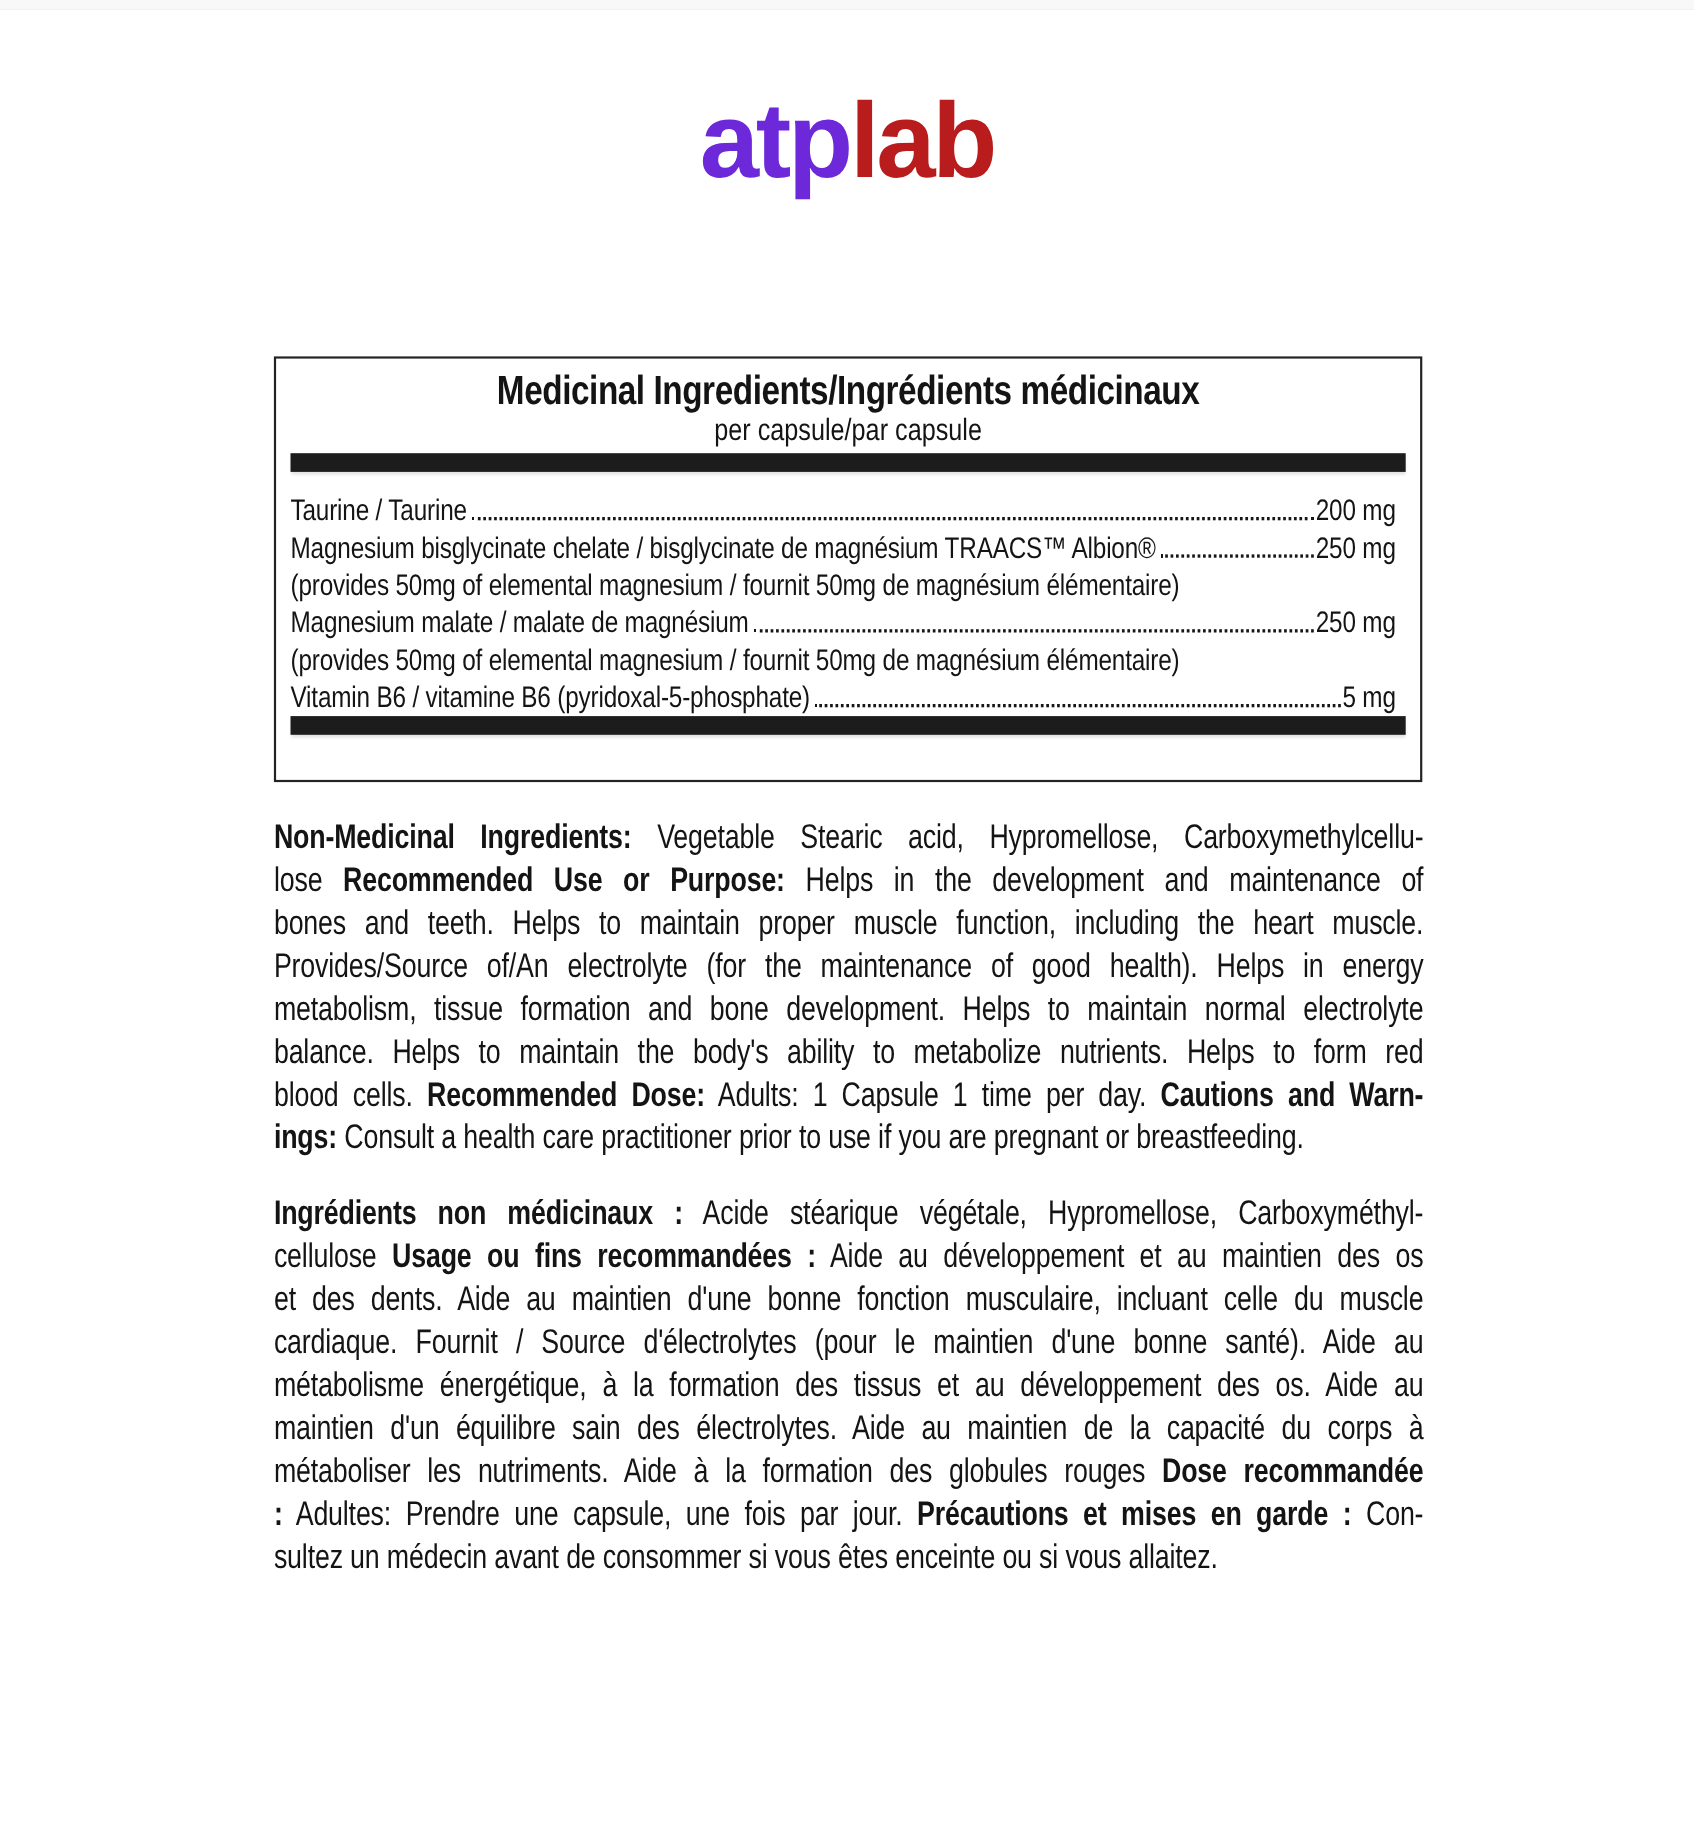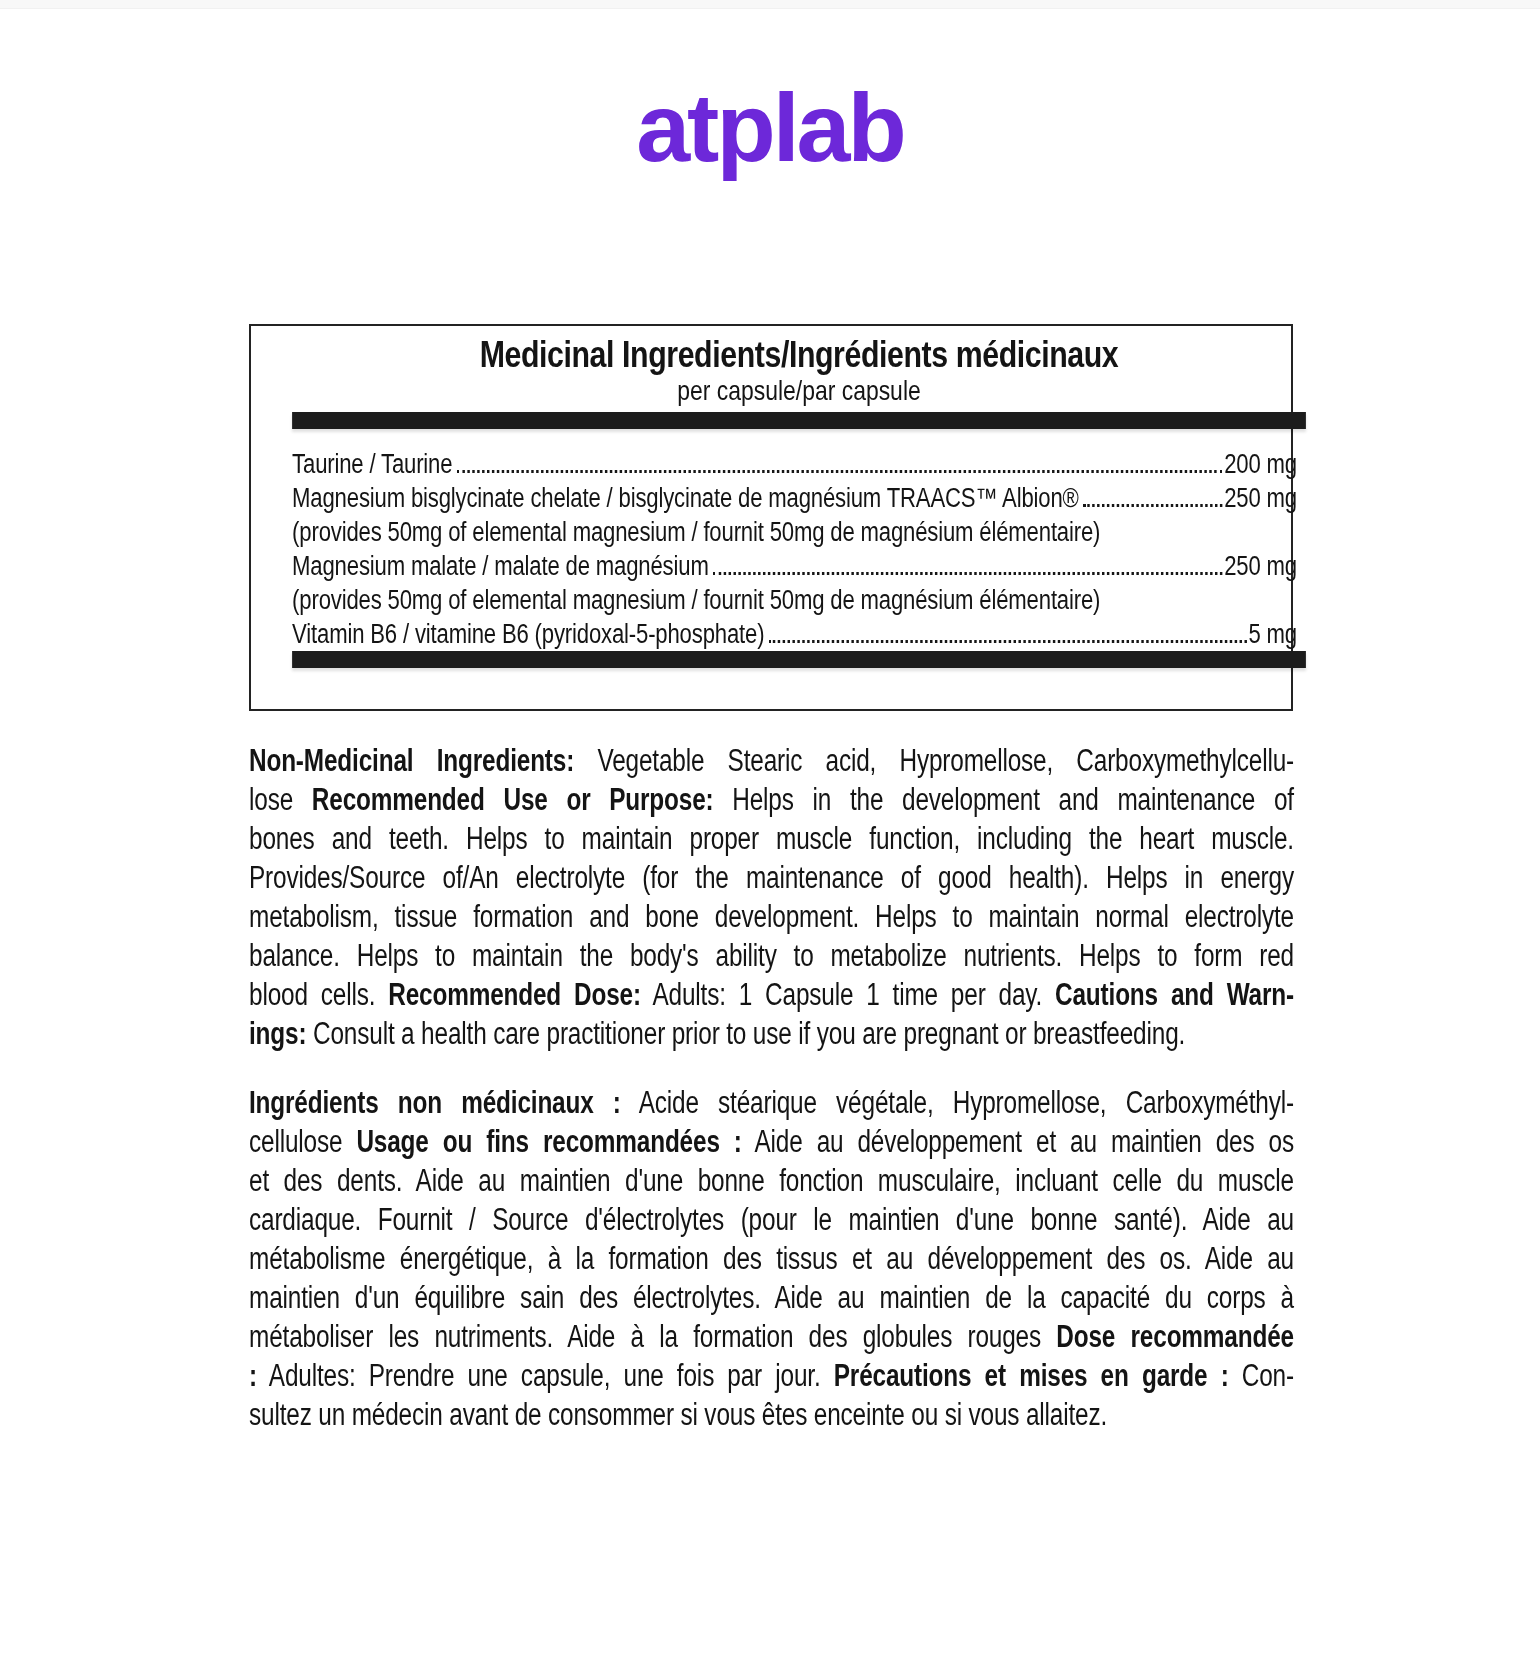--- a/index.html
+++ b/index.html
@@ -16,21 +16,20 @@
     font-size:97px; line-height:1; font-weight:bold; letter-spacing:-3px;
     user-select:none;
   }
 
   
   .panel {
     box-sizing:border-box;
     margin:148px 0 0 249px; width:1044px;
     border:2px solid #232323; background:#ffffff;
     padding-bottom:41px;
-    padding-left:28px;
   }
   .panel-inner { width:1270px; transform:scaleX(0.8189); transform-origin:0 0; }
   .panel-title {
     margin:8px 0 0 0; font-size:37px; line-height:42px; font-weight:bold;
     text-align:center; letter-spacing:-0.5px;
   }
   .panel-subtitle { font-size:28px; line-height:30px; text-align:center; }
   .bar {
     height:17px; background:#1c1c1c; margin:6px 16px 0 16px;
     box-shadow:0 3px 3px rgba(0,0,0,0.12);
@@ -56,21 +55,21 @@
   .tline { text-align:justify; text-align-last:justify; white-space:nowrap; }
   .tline.last { text-align-last:left; }
   .b { font-weight:bold; }
 </style>
 </head>
 <body>
 
 <div class="edge-top"></div>
 
 <header class="logo">
-  <span style="color: #6d28d9;">atp</span><span style="color: #6d28d9;">lab</span>
+  <span style="color: #6d28d9;">atp</span><span style="color: #b91c1c;">lab</span>
 </header>
 
 <section class="panel">
   <div class="panel-inner">
     <h1 class="panel-title">Medicinal Ingredients/Ingrédients médicinaux</h1>
     <div class="panel-subtitle">per capsule/par capsule</div>
     <div class="bar"></div>
 
     <div class="rows">
       <div class="irow">

